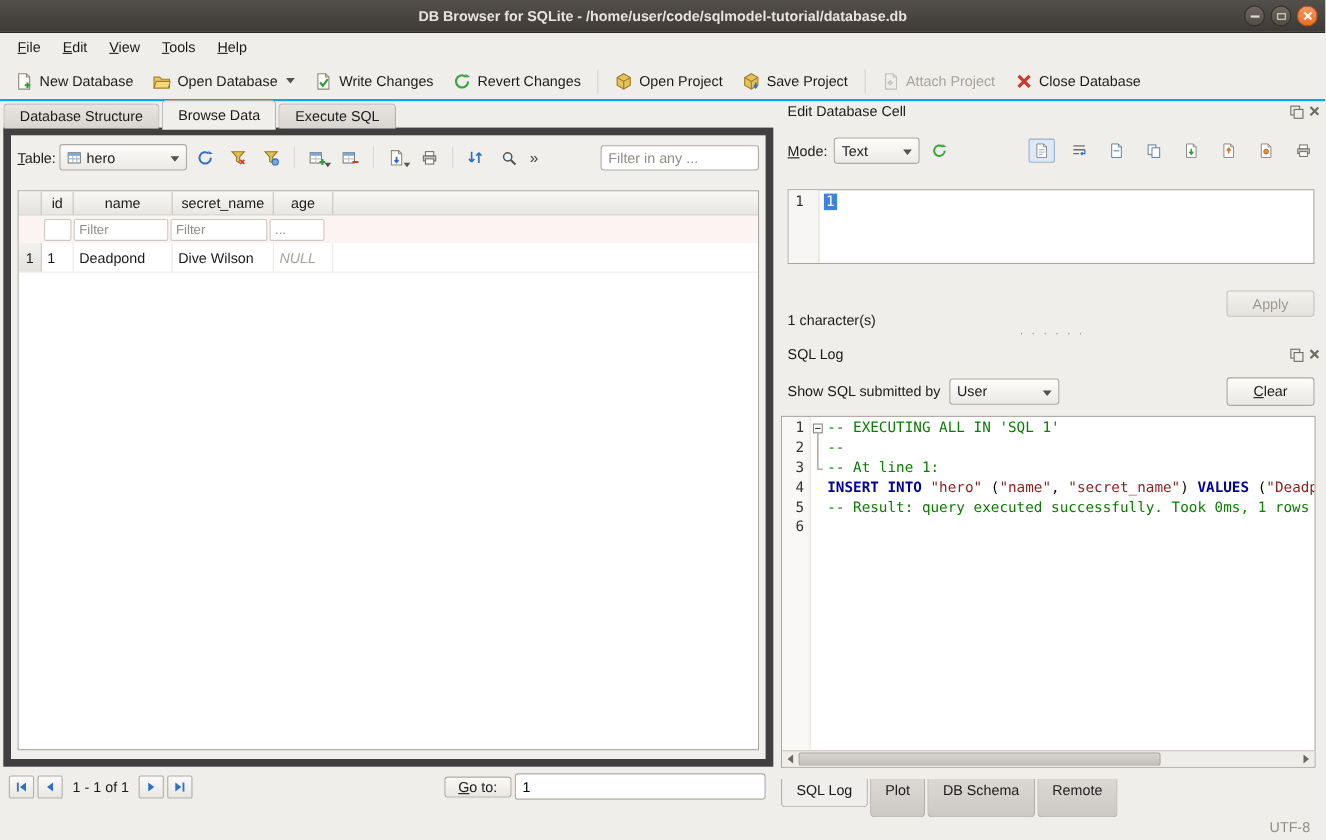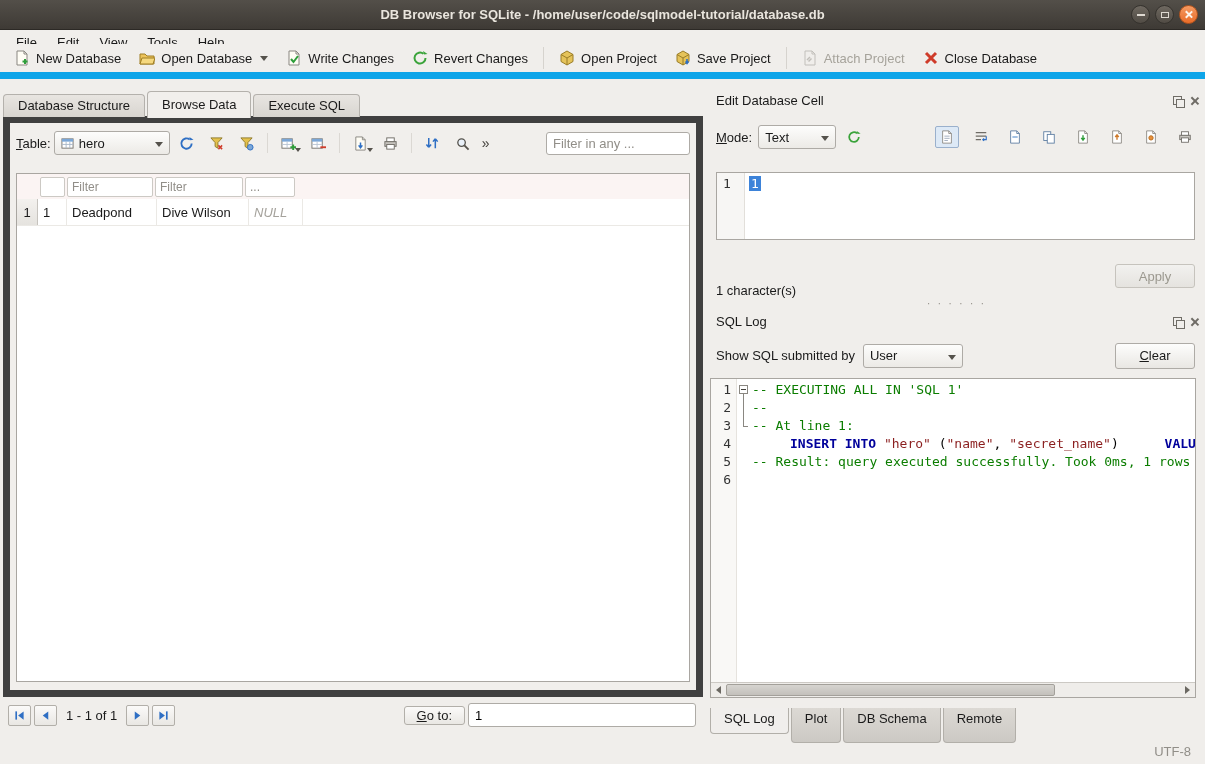--- a/index.html
+++ b/index.html
@@ -39,23 +39,23 @@
 
   
   .menubar {
     position:absolute; left:0; top:30px; width:1205px; height:25px;
     display:flex; align-items:center; padding-left:6px; background:#f0eeeb;
   }
   .menu-item { padding:3px 10px; cursor:default; }
 
   
   .toolbar {
-    position:absolute; left:0; top:44px; width:1205px; height:35px;
+    position:absolute; left:0; top:57px; width:1205px; height:35px;
     display:flex; align-items:center; padding:0 6px; gap:2px;
-    background:#f0eeeb; border-bottom:7px solid #0ea5e9;
+    background:#f0eeeb; border-bottom:2px solid #0ea5e9;
   }
   .tb-btn { display:flex; align-items:center; gap:6px; padding:5px 8px; border-radius:3px; white-space:nowrap; }
   .tb-btn.disabled { color:#a6a39b; }
   .tb-btn.disabled svg { opacity:.45; }
   .tb-sep { width:1px; height:22px; background:#d6d3ce; margin:0 5px; }
   .dd-arrow { width:0; height:0; border-left:4px solid transparent; border-right:4px solid transparent; border-top:5px solid #55524c; margin-left:2px; }
 
   
   .left-tabs { position:absolute; left:3px; top:91px; height:26px; display:flex; align-items:flex-end; z-index:3; }
   .tab {
@@ -186,21 +186,21 @@
   .cb-gutter { position:absolute; left:0; top:0; bottom:15px; width:26px; background:#f9f8f6; border-right:1px solid #e6e3de; padding-top:2px; }
   .cb-gutter div { text-align:right; padding-right:5px; color:#333; height:18px; }
   .cb-fold { position:absolute; left:27px; top:0; bottom:15px; width:12px; }
   .fold-box { position:absolute; left:1px; top:6px; width:9px; height:9px; border:1px solid #8a8781; background:#fff; }
   .fold-box::after { content:""; position:absolute; left:1px; top:3px; width:5px; height:1px; background:#44413c; }
   .fold-v { position:absolute; left:5px; top:15px; height:32px; border-left:1px solid #8a8781; }
   .fold-corner { position:absolute; left:5px; top:47px; width:5px; border-bottom:1px solid #8a8781; }
   .cb-lines { position:absolute; left:41px; right:0; top:2px; }
   .cline { height:18px; white-space:pre; overflow:hidden; }
   .tok-com { color:#0b7d00; }
-  .tok-kw { color:#00009b; font-weight:bold;margin-left:38px; }
+  .tok-kw { color:#00009b; font-weight:bold; }
   .tok-str { color:#8b1f1f; }
   .tok-pl { color:#000; }
 
   .hscroll { position:absolute; left:0; right:0; bottom:0; height:15px; background:#efedea; border-top:1px solid #ccc9c4; }
   .hs-arrow { position:absolute; top:0; width:15px; height:14px; display:flex; align-items:center; justify-content:center; }
   .hs-left { left:0; } .hs-right { right:0; }
   .tri-l { width:0; height:0; border-top:4px solid transparent; border-bottom:4px solid transparent; border-right:5px solid #6b6862; }
   .tri-r { width:0; height:0; border-top:4px solid transparent; border-bottom:4px solid transparent; border-left:5px solid #6b6862; }
   .hs-thumb { position:absolute; left:15px; top:1px; width:68%; height:12px; background:linear-gradient(#d6d4d0,#c3c0bb); border:1px solid #a3a09a; border-radius:2px; }
 
@@ -402,20 +402,28 @@
         <svg width="15" height="15" viewBox="0 0 16 16">
           <circle cx="7" cy="7" r="4" fill="#eaf1f9" stroke="#55524c" stroke-width="1.4"></circle>
           <path d="M10 10l4.5 4.5" stroke="#55524c" stroke-width="2"></path>
         </svg>
       </div>
     <span class="overflow-glyph">»</span>
     <input class="filter-any" placeholder="Filter in any ..." style="">
   </div>
 
   <div class="grid">
+    <div class="g-head">
+      <div class="hc w-rh rowhdr"></div>
+      <div class="hc w-id">id</div>
+      <div class="hc w-name">name</div>
+      <div class="hc w-secret">secret_name</div>
+      <div class="hc w-age">age</div>
+      <div class="hc w-fill"></div>
+    </div>
     <div class="g-filter">
       <div class="w-rh"></div>
       <input style="width: 25px;" placeholder="">
       <input style="width: 86px;" placeholder="Filter">
       <input style="width: 88px;" placeholder="Filter">
       <input style="width: 50px;" placeholder="...">
     </div>
     <div class="g-row">
       <div class="c w-rh rowhdr">1</div>
       <div class="c w-id">1</div>

